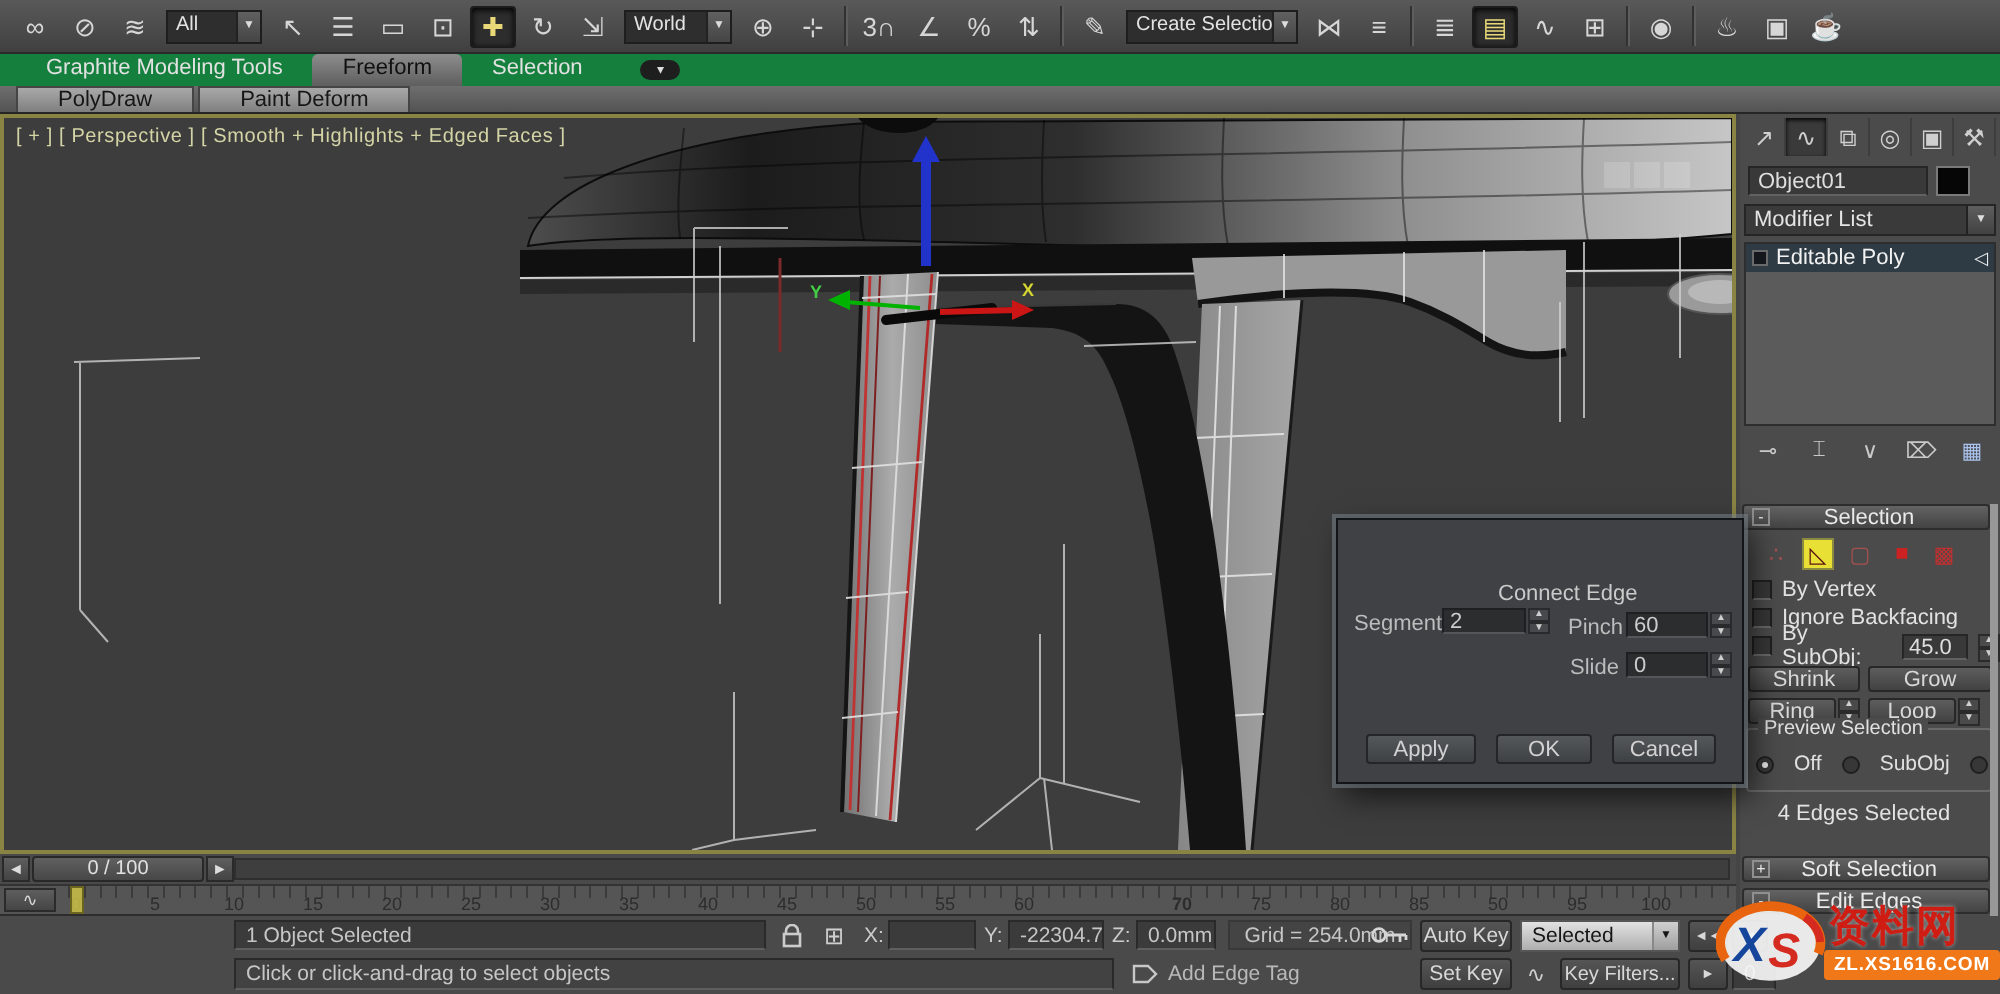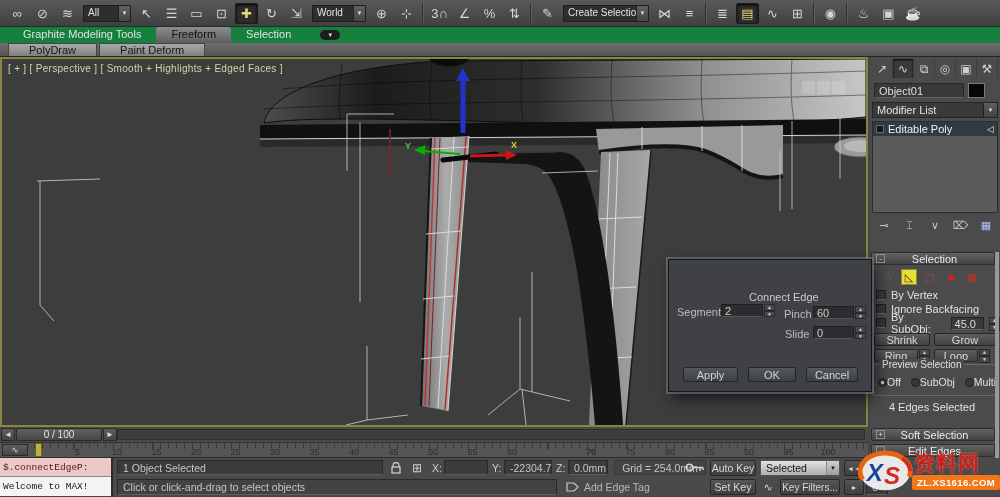--- a/index.html
+++ b/index.html
@@ -55,21 +55,21 @@
 .so{width:16px;height:16px;display:flex;align-items:center;justify-content:center;font-size:11px;border:1px solid transparent}
 .so.active{background:#e8e035;border-color:#8a8a40;color:#5a1010}
 .chk-row{left:6px;height:12px;display:flex;align-items:center;gap:5px;color:#e2e2e2}
 .chk{width:10px;height:10px;background:#373737;border:1px solid #1f1f1f;border-bottom-color:#6a6a6a;flex:0 0 auto}
 .spin{width:11px;display:flex;flex-direction:column;flex:0 0 auto}
 .spin span{flex:1;background:#4a4a4a;border:1px solid #2a2a2a;color:#cfcfcf;font-size:5px;line-height:5px;text-align:center}
 .pbtn{background:linear-gradient(#5d5d5d,#424242);border:1px solid #272727;border-radius:2px;color:#d9d9d9;font-size:11px;display:flex;align-items:center;justify-content:center}
 #grp-preview{left:3px;top:307px;width:123px;height:32px;border:1px solid #6a6a6a;border-radius:2px}
 #grp-preview .legend{position:absolute;left:5px;top:-6px;background:#4b4b4b;padding:0 3px;color:#e0e0e0;font-size:10px}
 #preview-radios{position:absolute;left:4px;top:11px;display:flex;gap:10px;align-items:center}
-.radio{display:flex;align-items:center;gap:0;color:#e0e0e0;font-size:10.5px}
+.radio{display:flex;align-items:center;gap:10px;color:#e0e0e0;font-size:10.5px}
 .rdot{width:9px;height:9px;border-radius:50%;background:#373737;border:1px solid #1f1f1f;position:relative}
 .rdot.on::after{content:"";position:absolute;left:2px;top:2px;width:3px;height:3px;border-radius:50%;background:#e8e8e8}
 #edges-status{left:0;top:344px;width:124px;text-align:center;color:#e2e2e2}
 #cp-scroll{left:125px;top:195px;width:4px;height:244px;background:#3a3a3a}
 #cp-scroll .thumb{position:absolute;left:0;top:0;width:4px;height:100%;background:#989898}
 
 #dialog{position:absolute;left:668px;top:259px;width:204px;height:133px;background:#3f4144;border:1px solid #121518;box-shadow:0 0 0 2px rgba(125,135,145,.5),4px 6px 14px rgba(0,0,0,.65);z-index:40}
 #dlg-title{height:16px;background:linear-gradient(#c4c8cc,#787f86);color:#15171a;font-size:11px;display:flex;align-items:center;padding-left:6px}
 #dlg-close{position:absolute;right:4px;top:2px;width:28px;height:12px;border-radius:2px;background:linear-gradient(#f09066,#c23a14);border:1px solid #6d1c06;color:#fff;font-size:9px;font-weight:bold;display:flex;align-items:center;justify-content:center;box-shadow:inset 0 1px 0 rgba(255,255,255,.45)}
 .dlg-lbl{position:absolute;color:#bcbcbc;font-size:11px}
@@ -432,24 +432,20 @@
       <span class="tick-lbl" data-name="tick-label" style="left: 640px;">80</span>
       <span class="tick-lbl" data-name="tick-label" style="left: 679.5px;">85</span>
       <span class="tick-lbl" data-name="tick-label" style="left: 719px;">50</span>
       <span class="tick-lbl" data-name="tick-label" style="left: 758.5px;">95</span>
       <span class="tick-lbl" data-name="tick-label" style="left: 798px;">100</span>
     </div>
   <div id="tb-marker" data-name="current-frame-marker"></div>
 </div>
 
 <div id="statusbar" data-name="status-bar">
-  <div id="listener" data-name="maxscript-mini-listener">
-    <div class="l1" data-name="listener-macro-line">$.connectEdgeP:</div>
-    <div class="l2" data-name="listener-script-line">Welcome to MAX!</div>
-  </div>
   <div class="sb-field" style="left:117px;top:2px;width:266px;height:15px" data-name="selection-status-field">1 Object Selected</div>
   <div class="sb-ico" style="left:388px;top:2px;width:16px;height:15px" data-name="selection-lock-icon">
     <svg width="10" height="12" viewBox="0 0 10 12">
         <path d="M2,5 V3.5 A3,3 0 0 1 8,3.5 V5" fill="none" stroke="#ccc" stroke-width="1.3"></path>
         <rect x="1" y="5" width="8" height="6" fill="none" stroke="#ccc" stroke-width="1.3"></rect>
       </svg>
   </div>
   <div class="sb-ico" style="left:408px;top:2px;width:18px;height:15px;font-size:12px" data-name="absolute-mode-icon">⊞</div>
   <div class="sb-lbl" style="left:432px;top:4px">X:</div>
   <div class="sb-field" style="left:444px;top:2px;width:44px;height:15px" data-name="x-coordinate-field"></div>

